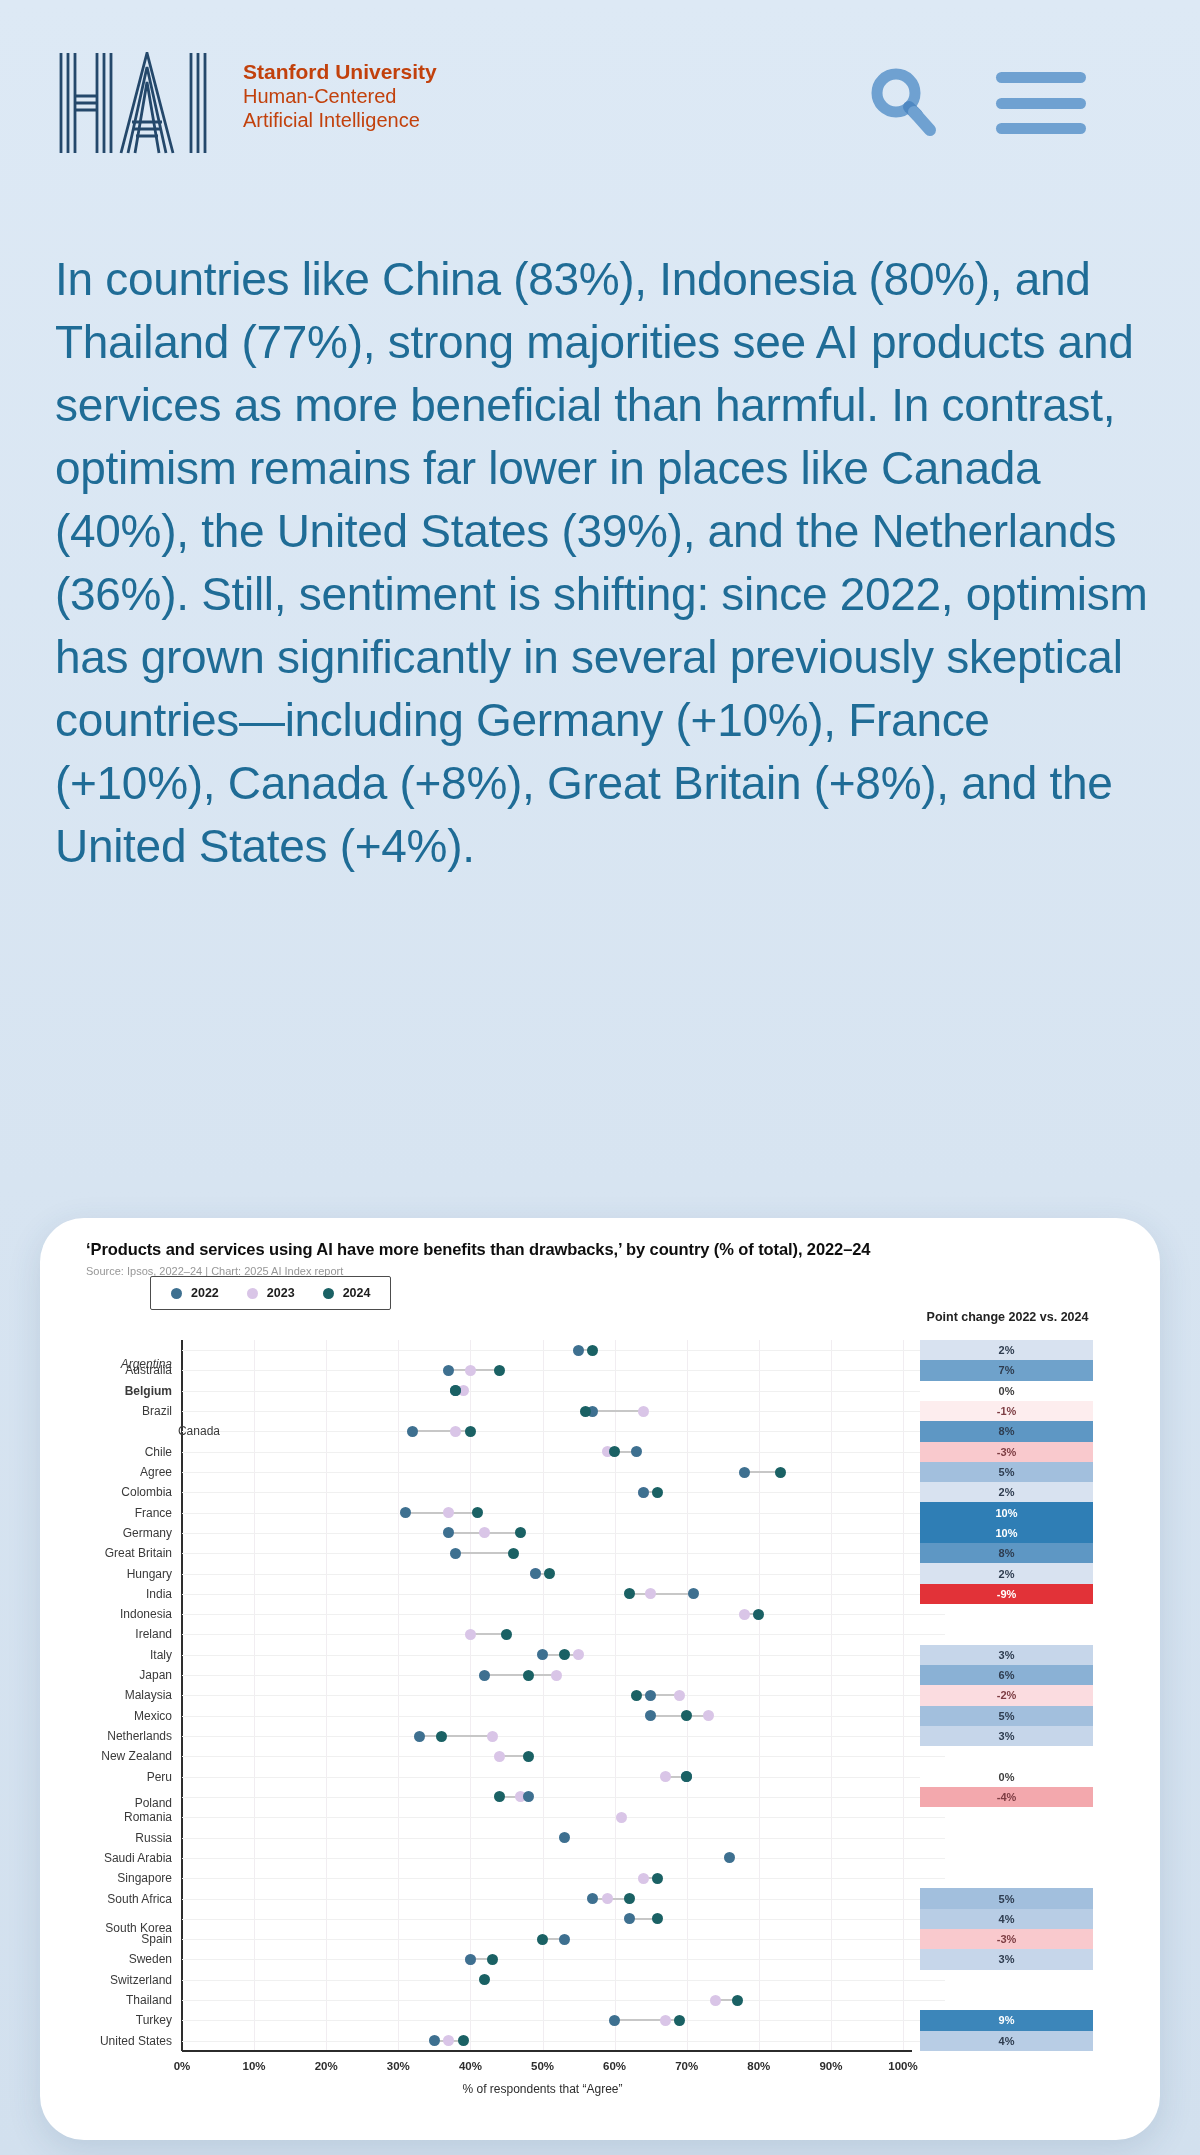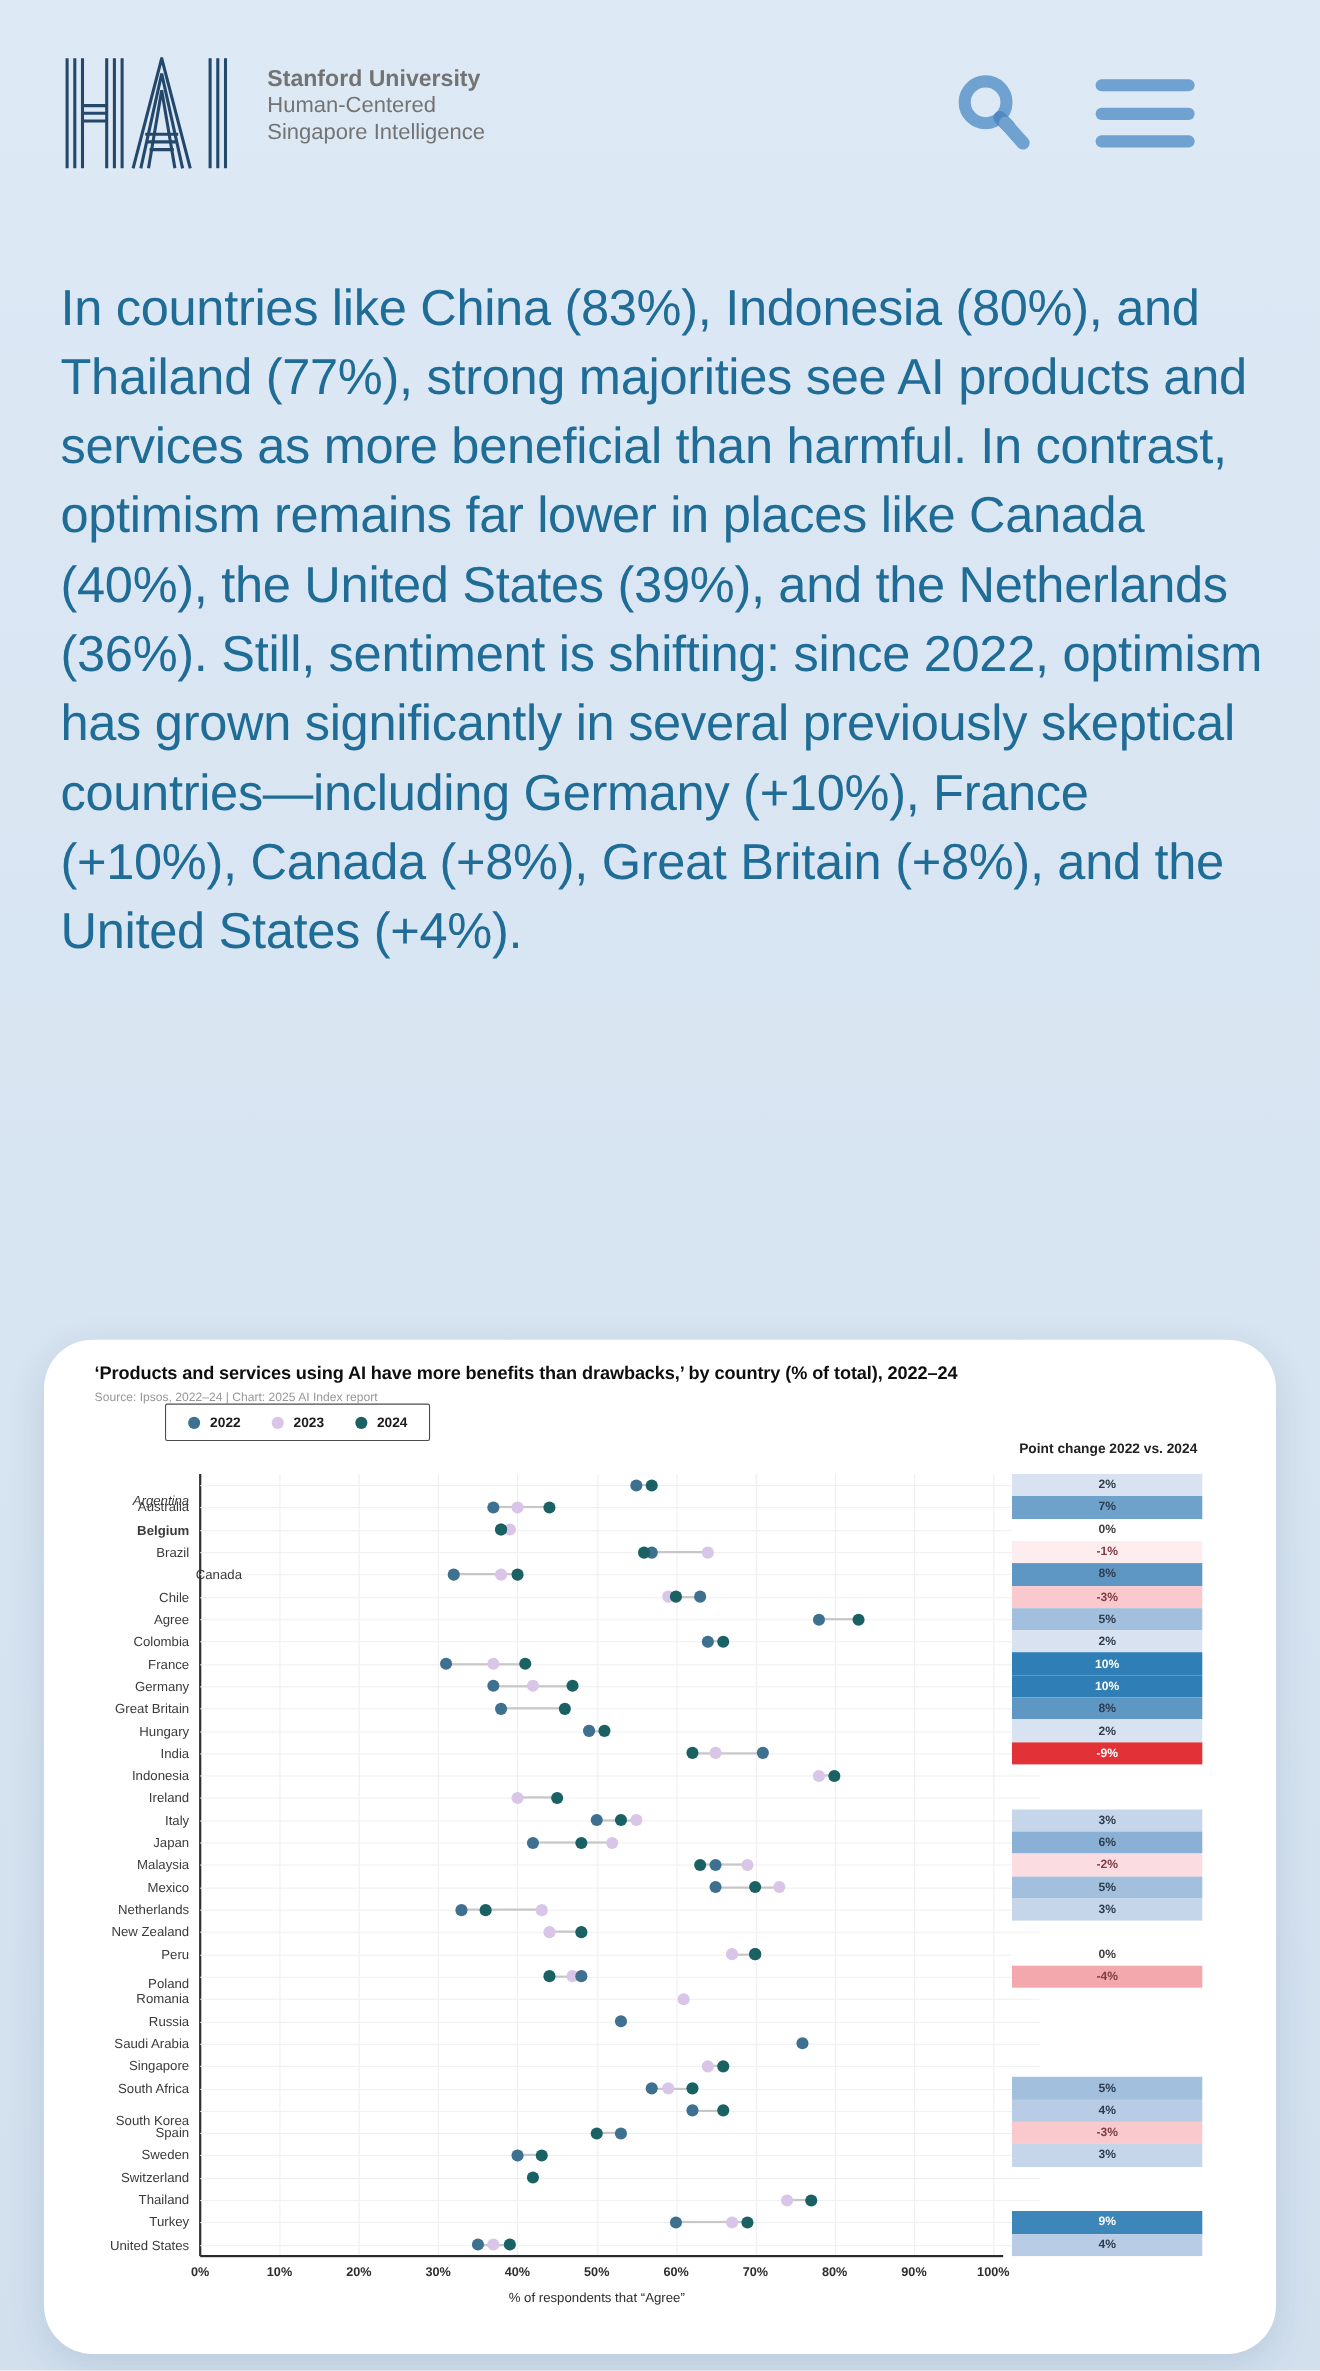--- a/index.html
+++ b/index.html
@@ -3,21 +3,21 @@
 <meta charset="utf-8">
 <style>
   html,body{margin:0;padding:0;}
   body{
     width:1200px;height:2155px;position:relative;overflow:hidden;
     background:linear-gradient(180deg,#dde9f5 0%,#d7e4f1 55%,#d2e0ee 100%);
     font-family:"Liberation Sans",sans-serif;
   }
   
   .hdr-logo{position:absolute;left:57px;top:52px;}
-  .hdr-org{position:absolute;left:243px;top:60px;color:#737373;}
+  .hdr-org{position:absolute;left:243px;top:60px;color:#c2410c;}
   .org-name{font-size:21px;font-weight:bold;line-height:24px;}
   .org-sub{font-size:20px;line-height:24px;}
   .search-btn{position:absolute;left:862px;top:60px;width:84px;height:84px;cursor:pointer;}
   .menu-btn{position:absolute;left:996px;top:72px;width:90px;height:62px;cursor:pointer;
     display:flex;flex-direction:column;justify-content:space-between;}
   .menu-bar{height:11px;border-radius:6px;background:#6fa1d1;}
   
   .intro{position:absolute;left:55px;top:248px;width:1100px;
     font-size:46px;line-height:63px;color:#1f6c96;letter-spacing:-0.3px;}
   
@@ -62,21 +62,21 @@
       <path d="M78 101 L90 30 L102 101"></path>
       <path d="M75 70H105 M77 77H103 M79 84H101"></path>
 
       <path d="M134 1V101 M141 1V101 M148 1V101"></path>
     </g>
   </svg>
 </div>
 <div class="hdr-org">
   <div class="org-name">Stanford University</div>
   <div class="org-sub">Human-Centered</div>
-  <div class="org-sub">Singapore Intelligence</div>
+  <div class="org-sub">Artificial Intelligence</div>
 </div>
 <div class="search-btn">
   <svg width="84" height="84" viewBox="0 0 84 84">
     <circle cx="34" cy="33" r="19" fill="none" stroke="#6fa1d1" stroke-width="11"></circle>
     <line x1="47" y1="47" x2="55" y2="55" stroke="#4f88c2" stroke-width="12" stroke-linecap="round"></line>
     <line x1="52" y1="52" x2="68" y2="70" stroke="#6fa1d1" stroke-width="12" stroke-linecap="round"></line>
   </svg>
 </div>
 <div class="menu-btn">
   <div class="menu-bar"></div>

